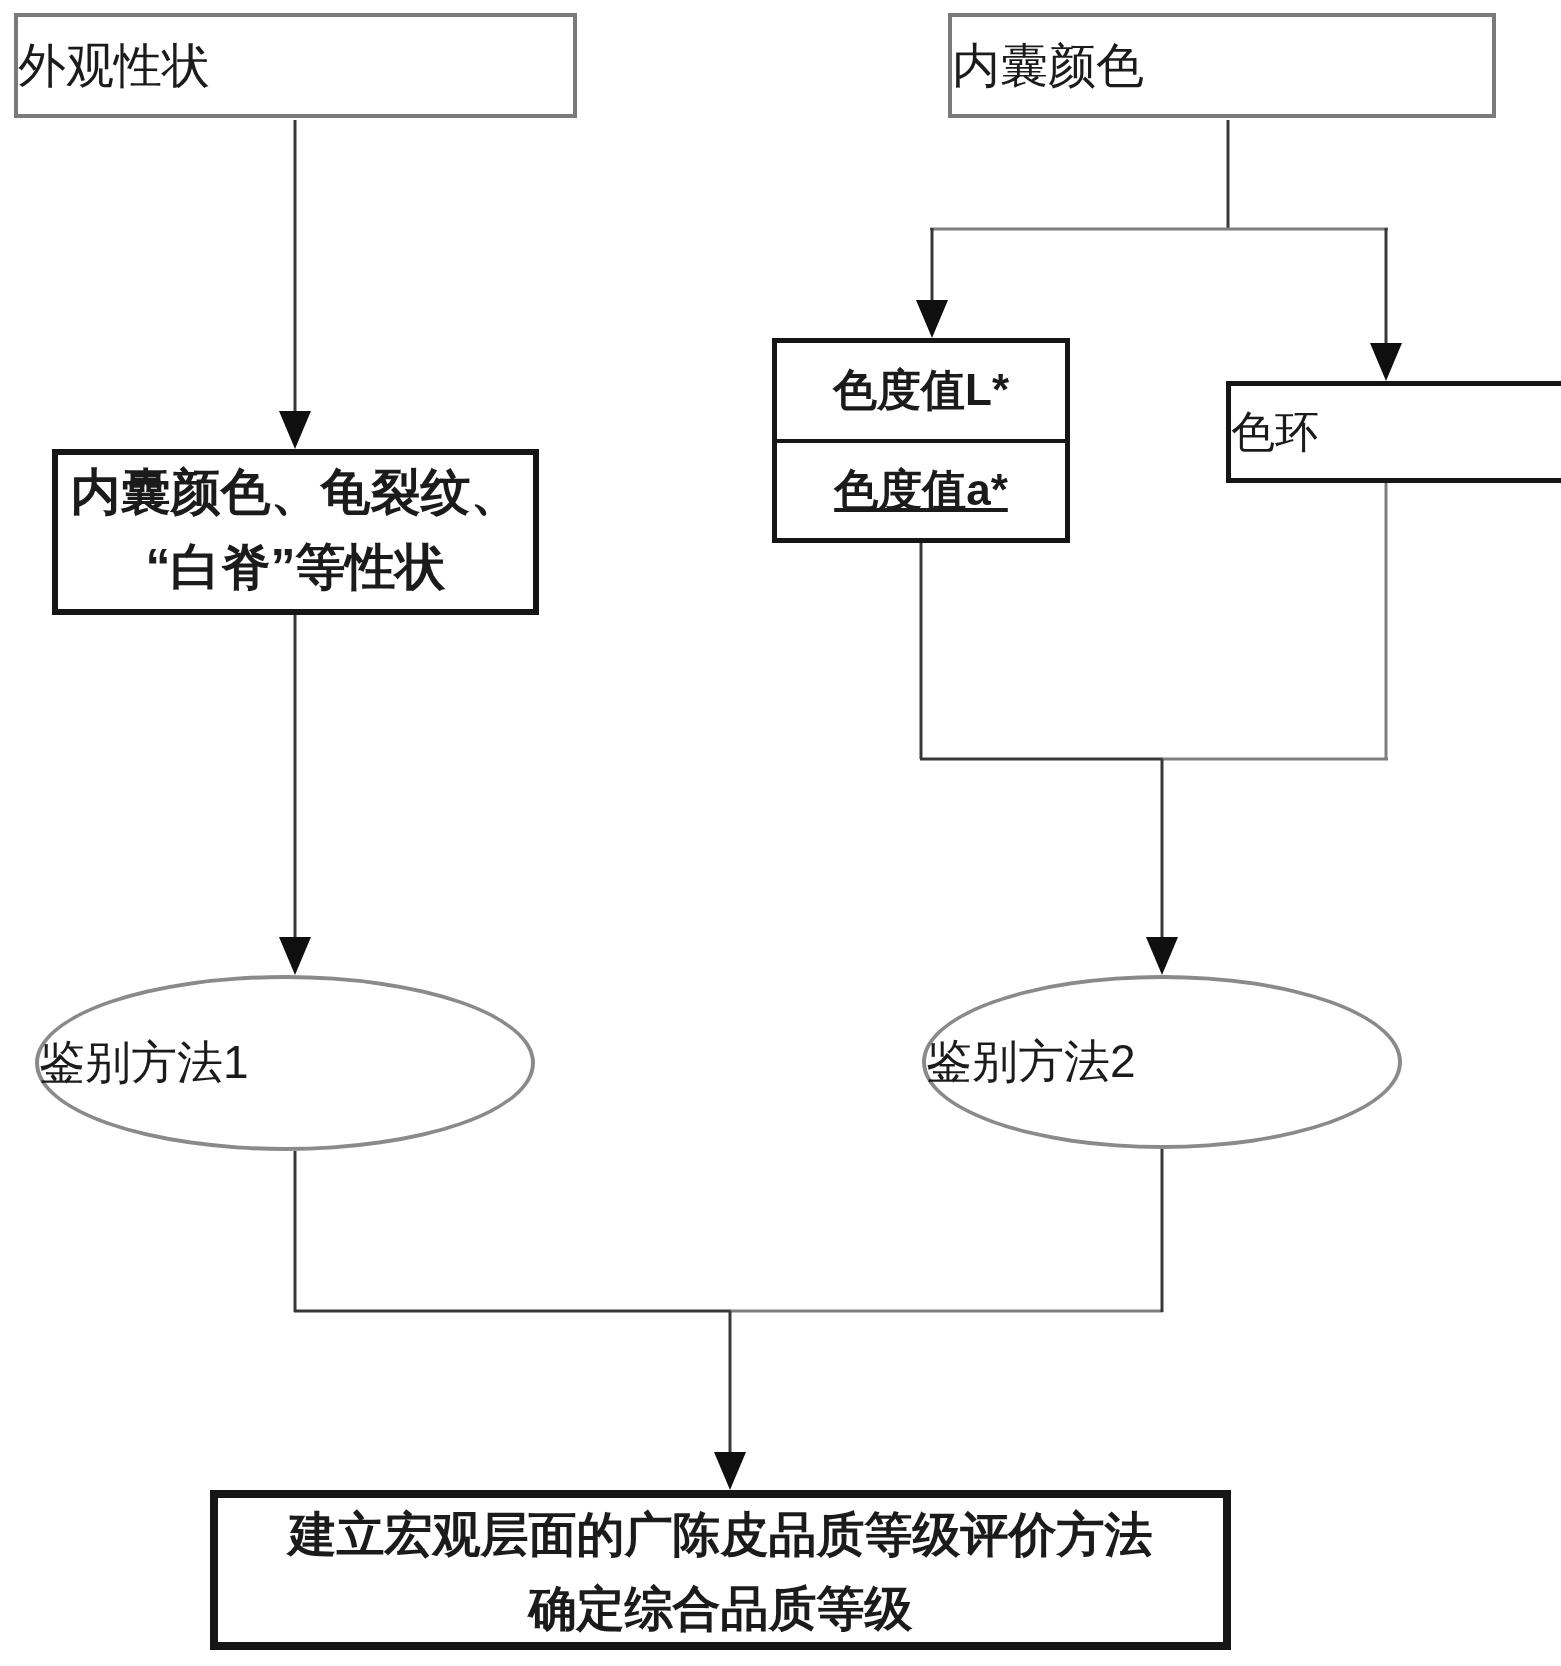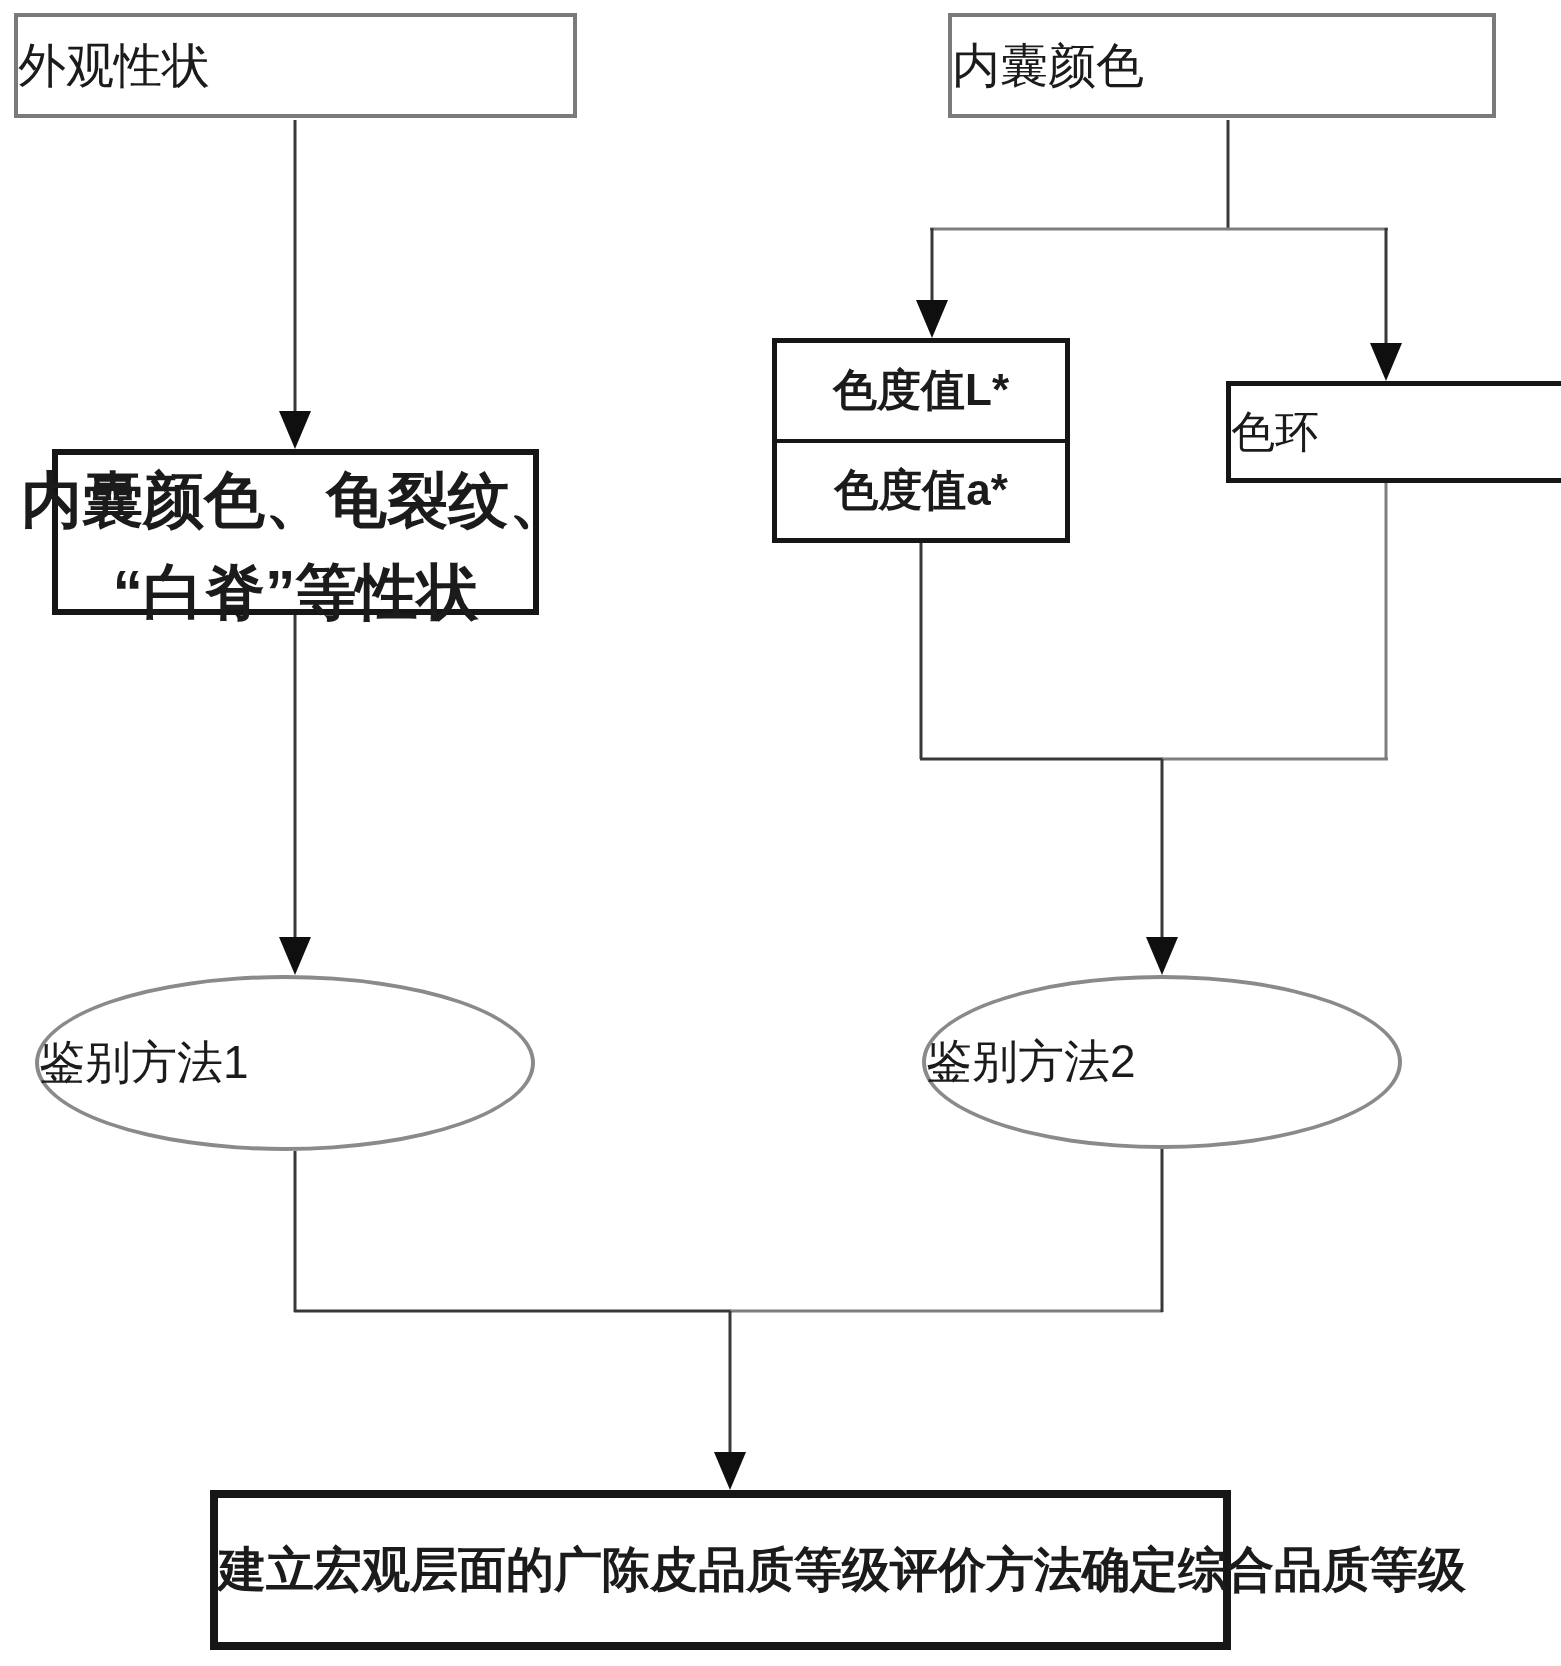--- a/index.html
+++ b/index.html
@@ -31,48 +31,48 @@
     text-align:center;
     box-sizing:border-box;
     white-space:nowrap;
   }
   .rect-gray{border:4px solid var(--gray-border);font-size:48px;font-weight:400;}
   .rect-black{border:6px solid var(--black-border);}
   .node-appearance{left:14px;top:13px;width:563px;height:105px;}
   .node-water{left:948px;top:13px;width:548px;height:105px;}
   .node-inner{
     left:52px;top:449px;width:487px;height:166px;
-    font-size:61px;font-weight:700;line-height:1.5;
+    font-size:50px;font-weight:700;line-height:1.5;
     flex-direction:column;white-space:nowrap;
   }
   .node-chroma{
     position:absolute;left:772px;top:338px;width:298px;height:205px;
     border:5px solid var(--black-border);box-sizing:border-box;background:#fff;
     display:flex;flex-direction:column;
   }
   .chroma-cell{
     flex:1;display:flex;align-items:center;justify-content:center;
     font-size:44px;font-weight:600;
   }
-  .chroma-cell + .chroma-cell{border-top:4px solid var(--black-border);}
+  .chroma-cell + .chroma-cell{border-top:4px solid var(--black-border);text-decoration:underline;}
   .node-ring{
     left:1226px;top:381px;width:348px;height:102px;
     border:5px solid var(--black-border);font-size:44px;font-weight:400;
   }
   .ellipse{
     border:4px solid #8a8a8a;border-radius:50%;
     font-size:46px;font-weight:400;
   }
   .node-method1{left:35px;top:975px;width:500px;height:176px;}
   .node-method2{left:922px;top:975px;width:480px;height:174px;}
   .node-final{
     left:210px;top:1490px;width:1021px;height:160px;
     border:8px solid var(--black-border);
     font-size:48px;font-weight:700;line-height:1.55;
-    flex-direction:row;
+    flex-direction:column;
   }
 </style>
 </head>
 <body>
 
 <div class="canvas">
 
   <svg class="wires" viewBox="0 0 1561 1666">
 
     <g>

